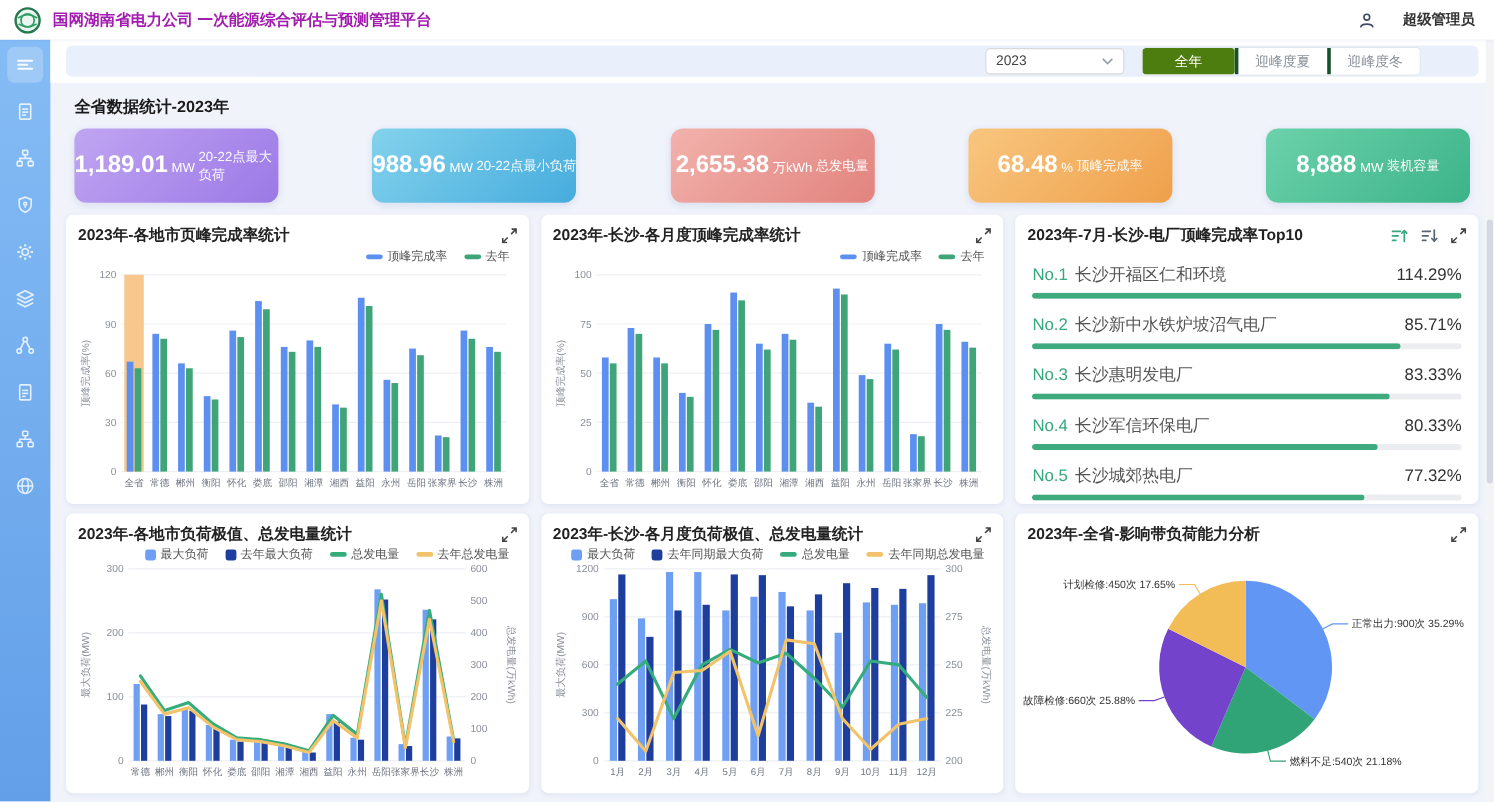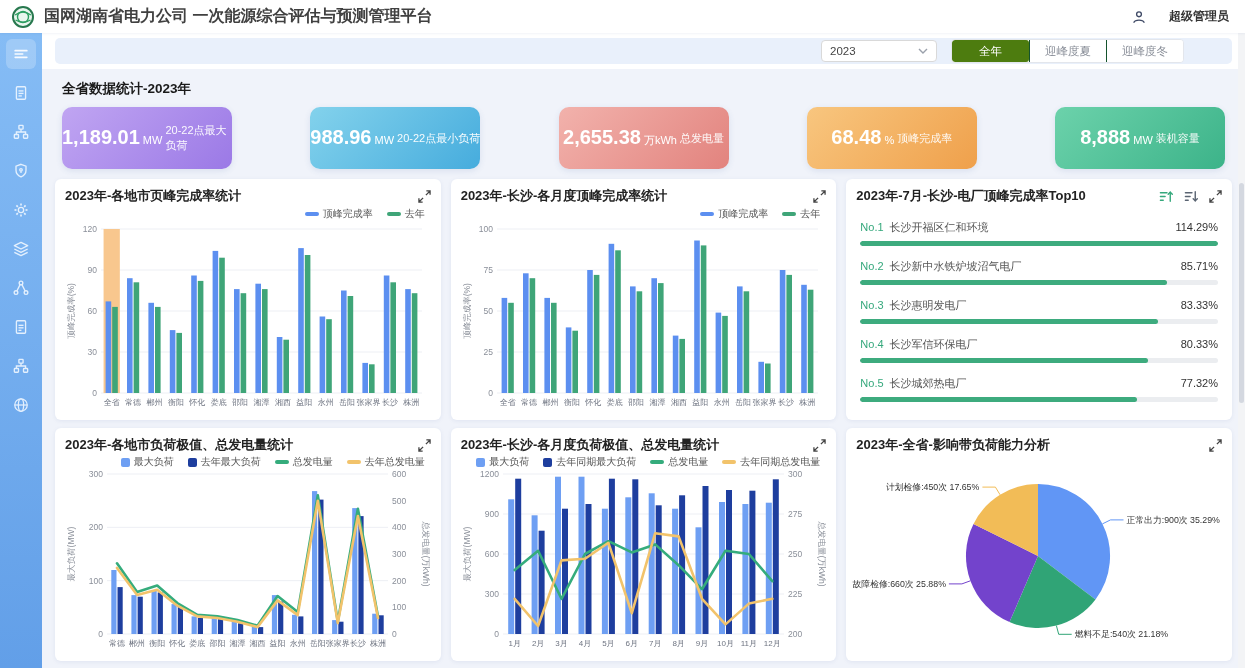--- a/index.html
+++ b/index.html
@@ -4,42 +4,42 @@
 <style>
   * { margin:0; padding:0; box-sizing:border-box; }
   html,body { width:1245px; height:668px; overflow:hidden; background:#f0f3fa;
     font-family:"Liberation Sans","DejaVu Sans",sans-serif; }
   .app { position:relative; width:1245px; height:668px; }
 
   
   header { position:absolute; top:0; left:0; right:0; height:33px; background:#ffffff;
     display:flex; align-items:center; z-index:5; box-shadow:0 1px 2px rgba(40,70,140,.06);}
   .logo { width:24px; height:24px; margin-left:11px; }
-  .app-title { margin-left:9px; font-size:16px; font-weight:bold; color:#404040; }
+  .app-title { margin-left:9px; font-size:13px; font-weight:bold; color:#a21caf; }
   .user { margin-left:auto; margin-right:16px; display:flex; align-items:center; gap:22px; cursor:pointer;}
   .user-name { font-size:12px; font-weight:bold; color:#333; }
 
   
   aside { position:absolute; top:33px; left:0; bottom:0; width:42px;
     background:linear-gradient(180deg,#85bcf5,#629fe8); display:flex; flex-direction:column; align-items:center; }
   .side-icon { width:30px; height:30px; margin-top:9px; display:flex; align-items:center; justify-content:center;
     border-radius:6px; cursor:pointer; }
   .side-icon.first { background:rgba(255,255,255,.22); margin-top:6px; }
   .side-icon svg { opacity:.92; }
 
   
   main { position:absolute; top:33px; left:42px; right:0; bottom:0; padding:0 13px; }
   .toolbar { height:36px; margin:0 -13px; background:#fff; display:flex; align-items:center; padding:0 13px; }
   .toolbar-band { flex:1; height:26px; background:#e9f0fb; border-radius:5px; display:flex; align-items:center;
     justify-content:flex-end; gap:14px; padding-right:48px; }
   .year-select { width:116px; height:22px; background:#fff; border:1px solid #d9d9d9; border-radius:4px;
     display:flex; align-items:center; justify-content:space-between; padding:0 8px; font-size:11.5px; color:#444; cursor:pointer;}
   .seg { display:flex; background:#fff; border:1px solid #e3e6ec; border-radius:4px; overflow:hidden; height:24px; }
   .seg button { width:77px; border:none; background:#fff; color:#8a8f99; font-size:11.5px; cursor:pointer;
-    border-left:1px solid #14532d; font-family:inherit;}
+    border-left:3px solid #14532d; font-family:inherit;}
   .seg button:first-child { border-left:none; }
   .seg button.active { background:#4d7c0f; color:#fff; border-radius:3px; }
 
   .stats-title { font-size:13.5px; font-weight:bold; color:#1a1a1a; margin:11px 0 9px 7px; }
 
   .kpi-row { display:flex; justify-content:space-between; padding:0 7px; }
   .kpi-card { width:170px; height:62px; border-radius:10px; color:#fff; display:flex; 
     align-items:center; justify-content:center; gap:3px; box-shadow:0 2px 6px rgba(60,90,160,.12); }
   .kpi-value { font-size:20px; font-weight:bold; line-height:20px; }
   .kpi-unit { font-size:11px; font-weight:normal; margin-left:3px; }
@@ -52,21 +52,21 @@
   .head-icons { margin-left:auto; display:flex; align-items:center; gap:10px; }
   .head-icons svg { cursor:pointer; }
 
   .legend { display:flex; justify-content:flex-end; gap:14px; font-size:10px; color:#555; padding:3px 6px 1px 0; height:16px; }
   .legend-item { display:flex; align-items:center; gap:4px; cursor:pointer; }
   .lg-dash { width:14px; height:3.5px; border-radius:2px; display:inline-block; }
   .lg-sq { width:9px; height:9px; border-radius:2px; display:inline-block; }
 
   .rank-list { padding:2px 4px 0 4px; }
   .rank-block { margin-top:13px; }
-  .rank-line { display:flex; align-items:baseline; font-size:11px; margin-bottom:6px; }
+  .rank-line { display:flex; align-items:baseline; font-size:14px; margin-bottom:6px; }
   .rank-no { color:#35a87c; margin-right:6px; }
   .rank-name { color:#555; flex:1; }
   .rank-val { color:#333; }
   .rank-track { height:5px; background:#ebedf0; border-radius:3px; overflow:hidden; }
   .rank-fill { height:100%; border-radius:3px; background:#3dab7e; }
 
   .page-scrollbar { position:absolute; top:33px; right:0; bottom:0; width:7px; background:#f3f4f6; }
   .page-scrollbar .thumb { width:5px; margin:150px auto 0; height:220px; background:#d4d8e0; border-radius:3px; }
 </style>
 </head>

